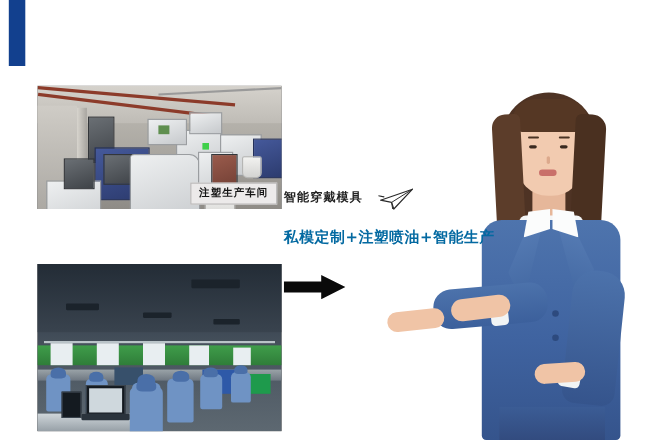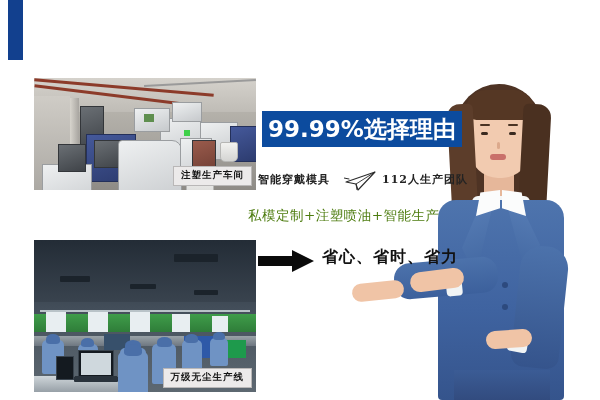--- a/index.html
+++ b/index.html
@@ -73,21 +73,21 @@
     line-height:36px;text-align:center;font-family:"DejaVu Sans","Liberation Sans",sans-serif;
     white-space:nowrap;}
 
   .row-a{position:absolute;left:258px;top:170px;width:240px;height:24px;}
   .row-a .t1{position:absolute;left:0;top:2px;font-size:11px;font-weight:bold;color:#232323;
     letter-spacing:1px;white-space:nowrap;font-family:"DejaVu Serif","DejaVu Sans",serif;}
   .row-a .plane{position:absolute;left:86px;top:0px;width:34px;height:22px;}
   .row-a .t2{position:absolute;left:124px;top:2px;font-size:11px;font-weight:bold;color:#232323;
     letter-spacing:1px;white-space:nowrap;font-family:"DejaVu Serif","DejaVu Sans",serif;}
 
-  .row-b{position:absolute;left:248px;top:207px;font-size:13.5px;font-weight:normal;color:#4d7c0f;
+  .row-b{position:absolute;left:258px;top:207px;font-size:13.5px;font-weight:bold;color:#0369a1;
     letter-spacing:0.5px;white-space:nowrap;font-family:"DejaVu Serif","DejaVu Sans",serif;}
 
   .row-c{position:absolute;left:258px;top:246px;width:250px;height:32px;}
   .row-c .arrow{position:absolute;left:0;top:4px;width:56px;height:22px;}
   .row-c .t3{position:absolute;left:64px;top:1px;font-size:16px;font-weight:bold;color:#111;
     letter-spacing:1px;white-space:nowrap;font-family:"DejaVu Serif","DejaVu Sans",serif;}
 
   
   .woman{position:absolute;left:398px;top:78px;width:202px;height:322px;}
   .w-hair-back{position:absolute;left:58px;top:6px;width:86px;height:150px;background:#4e3324;
@@ -230,21 +230,20 @@
 
       <div class="cr-bench" style="left:0px;top:136px;width:110px;height:16px;background:linear-gradient(#cfd6da,#97a0a7);"></div>
       <div class="cr-mon" style="left:44px;top:110px;width:34px;height:26px;">
           <i></i>
         </div>
       <div class="cr-mon" style="left:22px;top:116px;width:16px;height:22px;"></div>
       <div class="cr-vent" style="left:40px;top:136px;width:44px;height:6px;background:#2a333c;"></div>
       <div class="cr-worker" style="left:84px;top:112px;width:30px;height:42px;"></div>
       <div class="cr-cap" style="left:90px;top:104px;width:18px;height:12px;"></div>
     </div>
-    <div class="cap cap-bot">万级无尘生产线</div>
   </div>
 
   <div class="woman">
     <div class="w-hair-back"></div>
     <div class="w-neck"></div>
     <div class="w-face"></div>
     <div class="w-fringe"></div>
     <div class="w-brow" style="left:82px;top:46px;"></div>
     <div class="w-brow" style="left:110px;top:46px;"></div>
     <div class="w-eye" style="left:83px;top:54px;"></div>
@@ -271,41 +270,36 @@
     <div class="w-armR"></div>
     <div class="w-armL"></div>
     <div class="w-cuffL"></div>
     <div class="w-cuffR"></div>
     <div class="w-handR"></div>
     <div class="w-handL"></div>
     <div class="w-skirt"></div>
   </div>
   <div class="hand-far"></div>
 
-  <div class="banner">
-    <span>99.99%选择理由</span>
-  </div>
 
   <div class="row-a">
     <div class="t1">智能穿戴模具</div>
     <div class="plane">
       <svg viewBox="0 0 34 22" width="34" height="22">
         <path d="M2 12 L31 2 L14 20 L12 14 Z" fill="none" stroke="#2b2b2b" stroke-width="1.1" stroke-linejoin="round"></path>
         <path d="M12 14 L31 2" fill="none" stroke="#2b2b2b" stroke-width="0.9"></path>
         <path d="M12 14 L13 20" fill="none" stroke="#2b2b2b" stroke-width="0.9"></path>
         <path d="M0 8 L5 9" fill="none" stroke="#2b2b2b" stroke-width="1" stroke-linecap="round"></path>
       </svg>
     </div>
-    <div class="t2">112人生产团队</div>
   </div>
 
   <div class="row-b">私模定制+注塑喷油+智能生产</div>
 
   <div class="row-c">
     <div class="arrow">
       <svg viewBox="0 0 56 22" width="56" height="22">
         <path d="M0 6 L34 6 L34 0 L56 11 L34 22 L34 16 L0 16 Z" fill="#0a0a0a"></path>
       </svg>
     </div>
-    <div class="t3">省心、省时、省力</div>
   </div>
 
 </div>
 
 </body></html>

